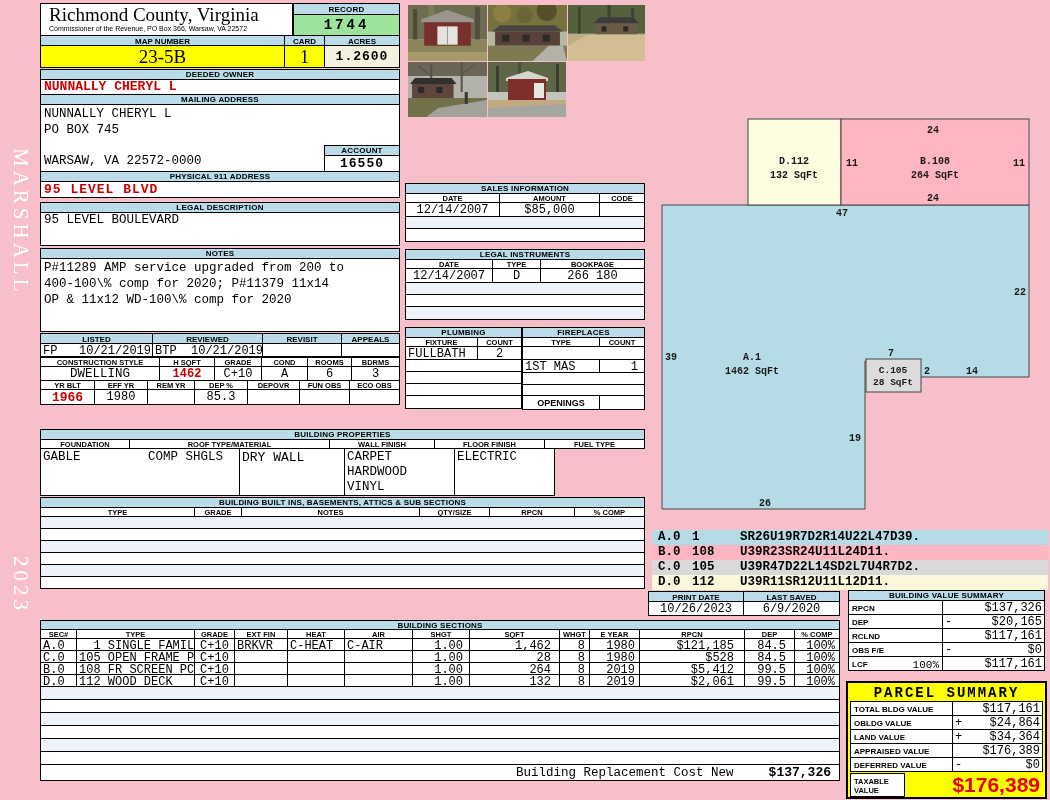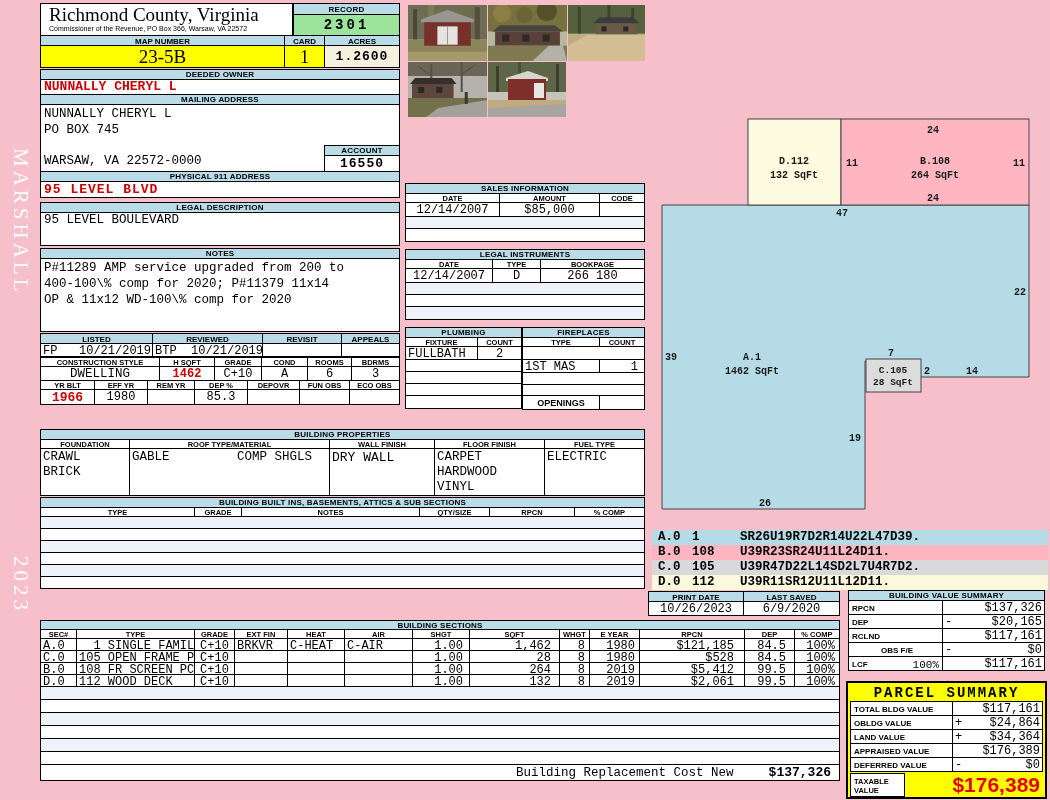--- a/index.html
+++ b/index.html
@@ -34,21 +34,21 @@
 <div class="vtext" style="left:8px;top:148px">MARSHALL</div>
 <div class="vtext" style="left:8px;top:556px">2023</div>
 
 <div class="wbox" style="left:40px;top:3px;width:253px;height:33px">
   <div class="serif" style="font-size:19px;padding-left:8px;line-height:21px">Richmond County, Virginia</div>
   <div style="font-size:7px;padding-left:8px">Commissioner of the Revenue, PO Box 366, Warsaw, VA 22572</div>
 </div>
 <div class="abs" style="left:293px;top:3px;width:107px">
   <div class="bar" style="height:12px">RECORD</div>
   <div class="row" style="height:22px">
-    <div class="vc c b" style="width:107px;background:#9ce49c;font-size:14px;letter-spacing:3px;line-height:18px">2301</div>
+    <div class="vc c b" style="width:107px;background:#9ce49c;font-size:14px;letter-spacing:3px;line-height:18px">1744</div>
   </div>
 </div>
 <div class="abs" style="left:40px;top:36px;width:360px">
   <div class="row" style="height:11px">
     <div class="hb" style="width:245px">MAP NUMBER</div>
     <div class="hb" style="width:40px">CARD</div>
     <div class="hb" style="width:75px">ACRES</div>
   </div>
   <div class="row" style="height:23px">
     <div class="vc c serif" style="width:245px;background:#ffff00;font-size:19px;line-height:20px">23-5B</div>
@@ -278,22 +278,20 @@
 <div class="abs" style="left:40px;top:429px;width:605px">
   <div class="bar" style="height:11px">BUILDING PROPERTIES</div>
   <div class="row" style="height:10px">
     <div class="hc" style="width:90px">FOUNDATION</div>
     <div class="hc" style="width:200px">ROOF TYPE/MATERIAL</div>
     <div class="hc" style="width:105px">WALL FINISH</div>
     <div class="hc" style="width:110px">FLOOR FINISH</div>
     <div class="hc" style="width:100px">FUEL TYPE</div>
   </div>
   <div class="row" style="height:48px">
-    <div class="vc" style="width:90px;font-size:12.5px;line-height:15px">CRAWL
-BRICK</div>
     <div class="vc" style="width:200px;font-size:12.5px;line-height:15px">GABLE         COMP SHGLS</div>
     <div class="vc" style="width:105px;font-size:13px;line-height:15px">DRY WALL</div>
     <div class="vc" style="width:110px;font-size:12.5px;line-height:15px">CARPET
 HARDWOOD
 VINYL</div>
     <div class="vc" style="width:100px;font-size:12.5px;line-height:15px">ELECTRIC</div>
   </div>
 </div>
 
 <div class="abs" style="left:40px;top:497px;width:605px">
@@ -426,21 +424,21 @@
   </div>
   <div class="row" style="height:15px">
     <div class="hc" style="width:95px;text-align:left;padding:3px 0 0 3px;font-size:8px">DEP</div>
     <div class="vc" style="width:102px;display:flex"><span>-</span><span style="flex:1;text-align:right">$20,165</span></div>
   </div>
   <div class="row" style="height:15px">
     <div class="hc" style="width:95px;text-align:left;padding:3px 0 0 3px;font-size:8px">RCLND</div>
     <div class="vc" style="width:102px;display:flex"><span></span><span style="flex:1;text-align:right">$117,161</span></div>
   </div>
   <div class="row" style="height:15px">
-    <div class="hc" style="width:95px;text-align:center;padding:3px 0 0 3px;font-size:8px">OBS F/E</div>
+    <div class="hc" style="width:95px;text-align:left;padding:3px 0 0 3px;font-size:8px">OBS F/E</div>
     <div class="vc" style="width:102px;display:flex"><span>-</span><span style="flex:1;text-align:right">$0</span></div>
   </div>
   <div class="row" style="height:15px">
     <div class="hc" style="width:95px;text-align:left;padding:3px 3px 0 3px;font-size:8px;display:flex;justify-content:space-between">
         <span>LCF</span>
         <span class="mono" style="font-size:11px;font-weight:normal">100%</span>
       </div>
     <div class="vc" style="width:102px;display:flex"><span></span><span style="flex:1;text-align:right">$117,161</span></div>
   </div>
 </div>

